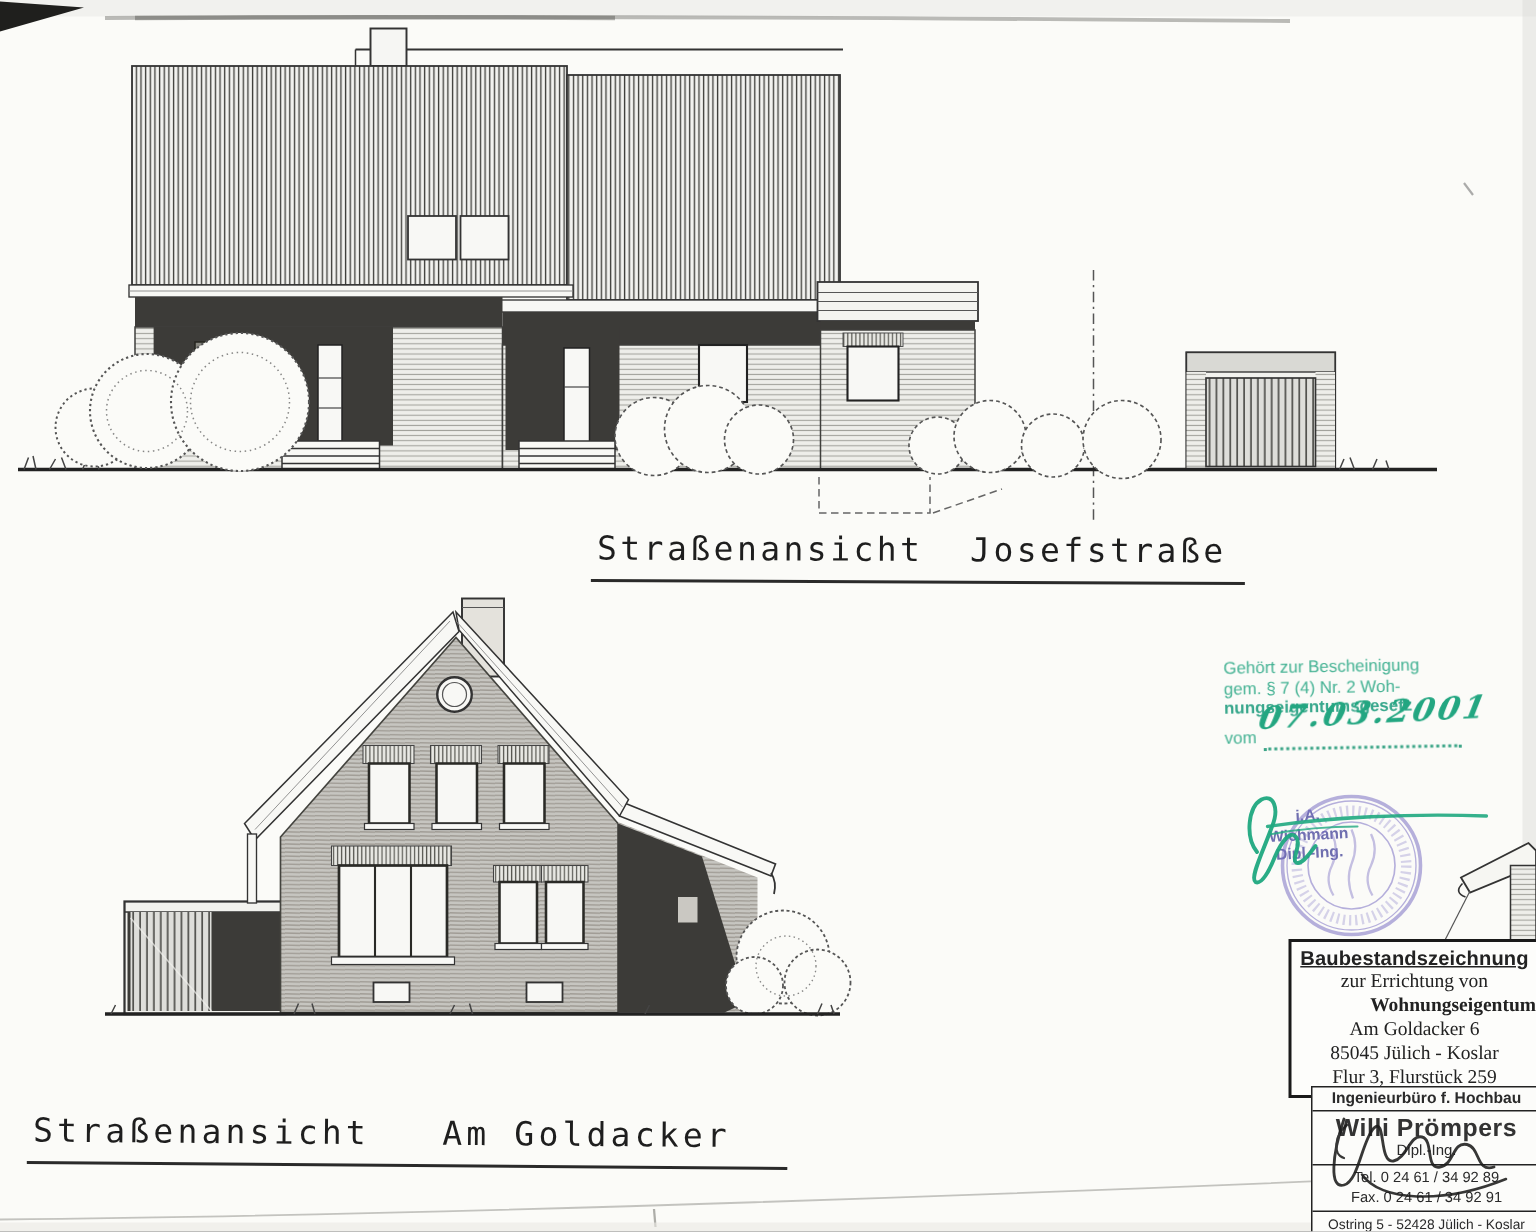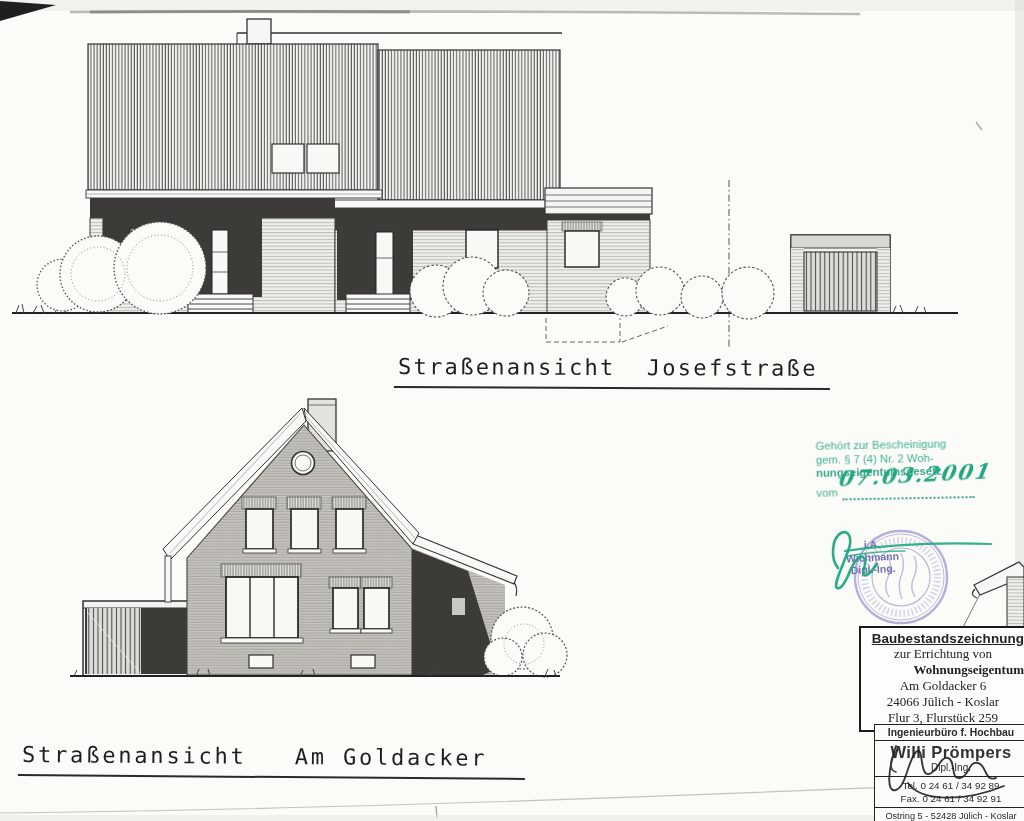--- a/index.html
+++ b/index.html
@@ -29,21 +29,21 @@
 
   
   .seal-text{position:absolute;left:846px;top:538px;z-index:2;color:#4d4d9e;
              font-size:10.5px;line-height:12.5px;font-weight:600;opacity:.8;
              transform:rotate(-3deg);text-align:center;}
 
   
   .info-box{position:absolute;left:859px;top:626px;width:162px;z-index:2;
             border:2px solid #1a1a1a;background:#fdfdfb;text-align:center;
             color:#222;padding:3px 1px 4px;}
-  .ib-title{font-weight:bold;font-size:13.4px;text-decoration:underline;letter-spacing:.1px;text-align:right;}
+  .ib-title{font-weight:bold;font-size:13.4px;text-decoration:underline;letter-spacing:.1px;}
   .ib-line{font-size:13px;line-height:16px;font-family:Liberation Serif, serif;}
   .ib-bold{font-weight:bold;text-align:right;}
 
   
   .firm-box{position:absolute;left:874px;top:724px;width:152px;z-index:2;
             border:1.5px solid #222;background:#fcfcfa;color:#2a2a2a;text-align:center;}
   .fb-header{font-size:10.4px;font-weight:bold;border-bottom:1.5px solid #222;padding:2px 0;}
   .fb-name{font-size:16.5px;font-weight:bold;letter-spacing:.4px;padding-top:2px;color:#333;}
   .fb-degree{font-size:10px;padding-bottom:3px;}
   .fb-contact{border-top:1.5px solid #222;font-size:9.8px;line-height:13px;padding:2px 0;}
@@ -277,21 +277,21 @@
     <div>i.A.</div>
     <div>Wichmann</div>
     <div>Dipl.-Ing.</div>
   </div>
 
   <div class="info-box">
     <div class="ib-title">Baubestandszeichnung</div>
     <div class="ib-line">zur Errichtung von</div>
     <div class="ib-line ib-bold">Wohnungseigentum</div>
     <div class="ib-line">Am  Goldacker  6</div>
-    <div class="ib-line">24066  Jülich - Koslar</div>
+    <div class="ib-line">85045  Jülich - Koslar</div>
     <div class="ib-line">Flur 3, Flurstück 259</div>
   </div>
 
   <div class="firm-box">
     <div class="fb-header">Ingenieurbüro f. Hochbau</div>
     <div class="fb-name">Willi Prömpers</div>
     <div class="fb-degree">Dipl.-Ing.</div>
     <div class="fb-contact">
       <div>Tel. 0 24 61 / 34 92 89</div>
       <div>Fax. 0 24 61 / 34 92 91</div>

